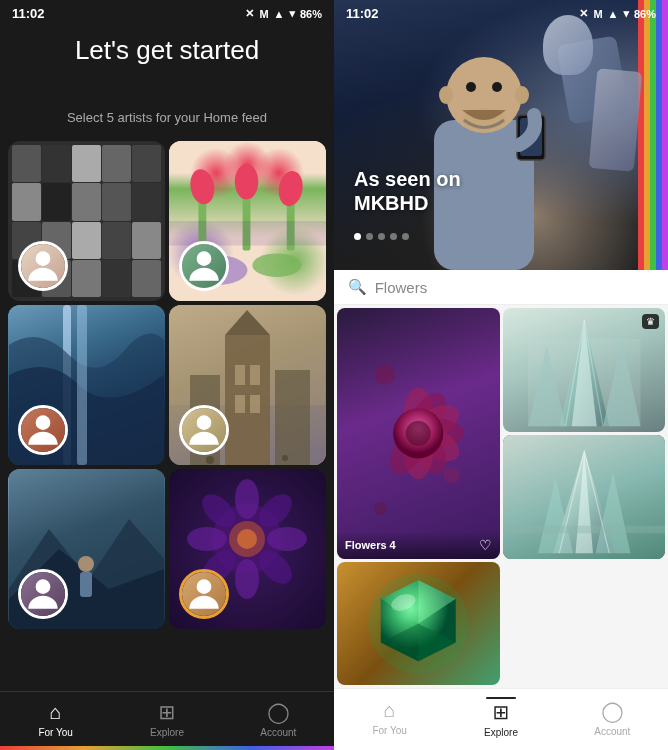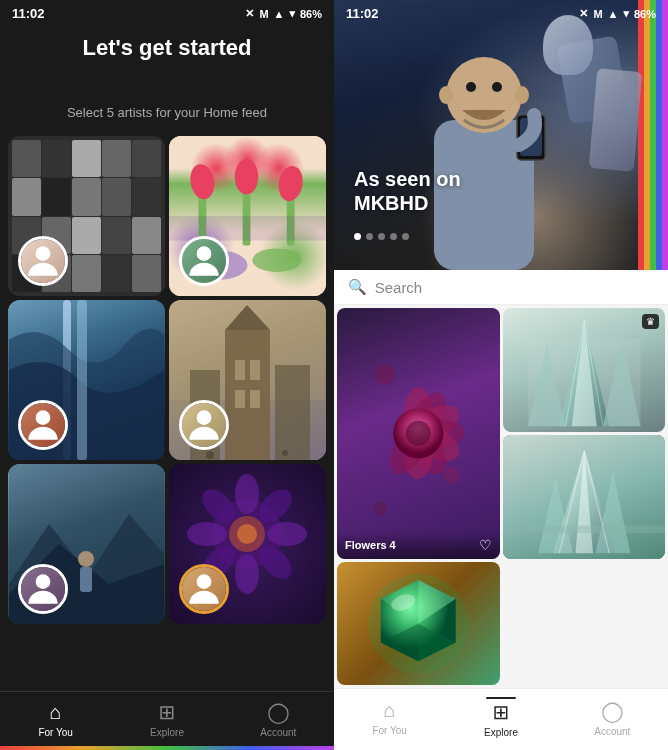--- a/index.html
+++ b/index.html
@@ -33,22 +33,22 @@
 
     .status-bar-left .time { font-size: 13px; font-weight: 700; }
     .status-icons-left { display: flex; gap: 5px; align-items: center; font-size: 11px; }
 
     .header-text {
       text-align: center;
       padding: 10px 20px 16px;
     }
     .header-title {
       color: white;
-      font-size: 22px;
-      font-weight: 700;
+      font-size: 26px;
+      font-weight: 400;
       margin-bottom: 4px;
     }
     .header-subtitle {
       color: #aaa;
       font-size: 13px;
       margin-top: 44px;
     }
 
     .artist-grid {
       display: grid;
@@ -773,21 +773,21 @@
       <div class="dot active"></div>
       <div class="dot"></div>
       <div class="dot"></div>
       <div class="dot"></div>
       <div class="dot"></div>
     </div>
   </div>
 
   <div class="search-bar">
     <span class="search-icon-container">🔍</span>
-    <span class="search-input-text">Search</span>
+    <span class="search-input-text">Flowers</span>
   </div>
 
   <div class="wallpaper-grid">
 
     <div class="wallpaper-card tall wc1">
       <div class="flower-design">
         <svg width="100%" height="100%" viewBox="0 0 140 300" style="position:absolute;top:0;left:0">
           <defs>
             <radialGradient id="flowerGrad" cx="50%" cy="40%">
               <stop offset="0%" stop-color="#e060b0"></stop>

